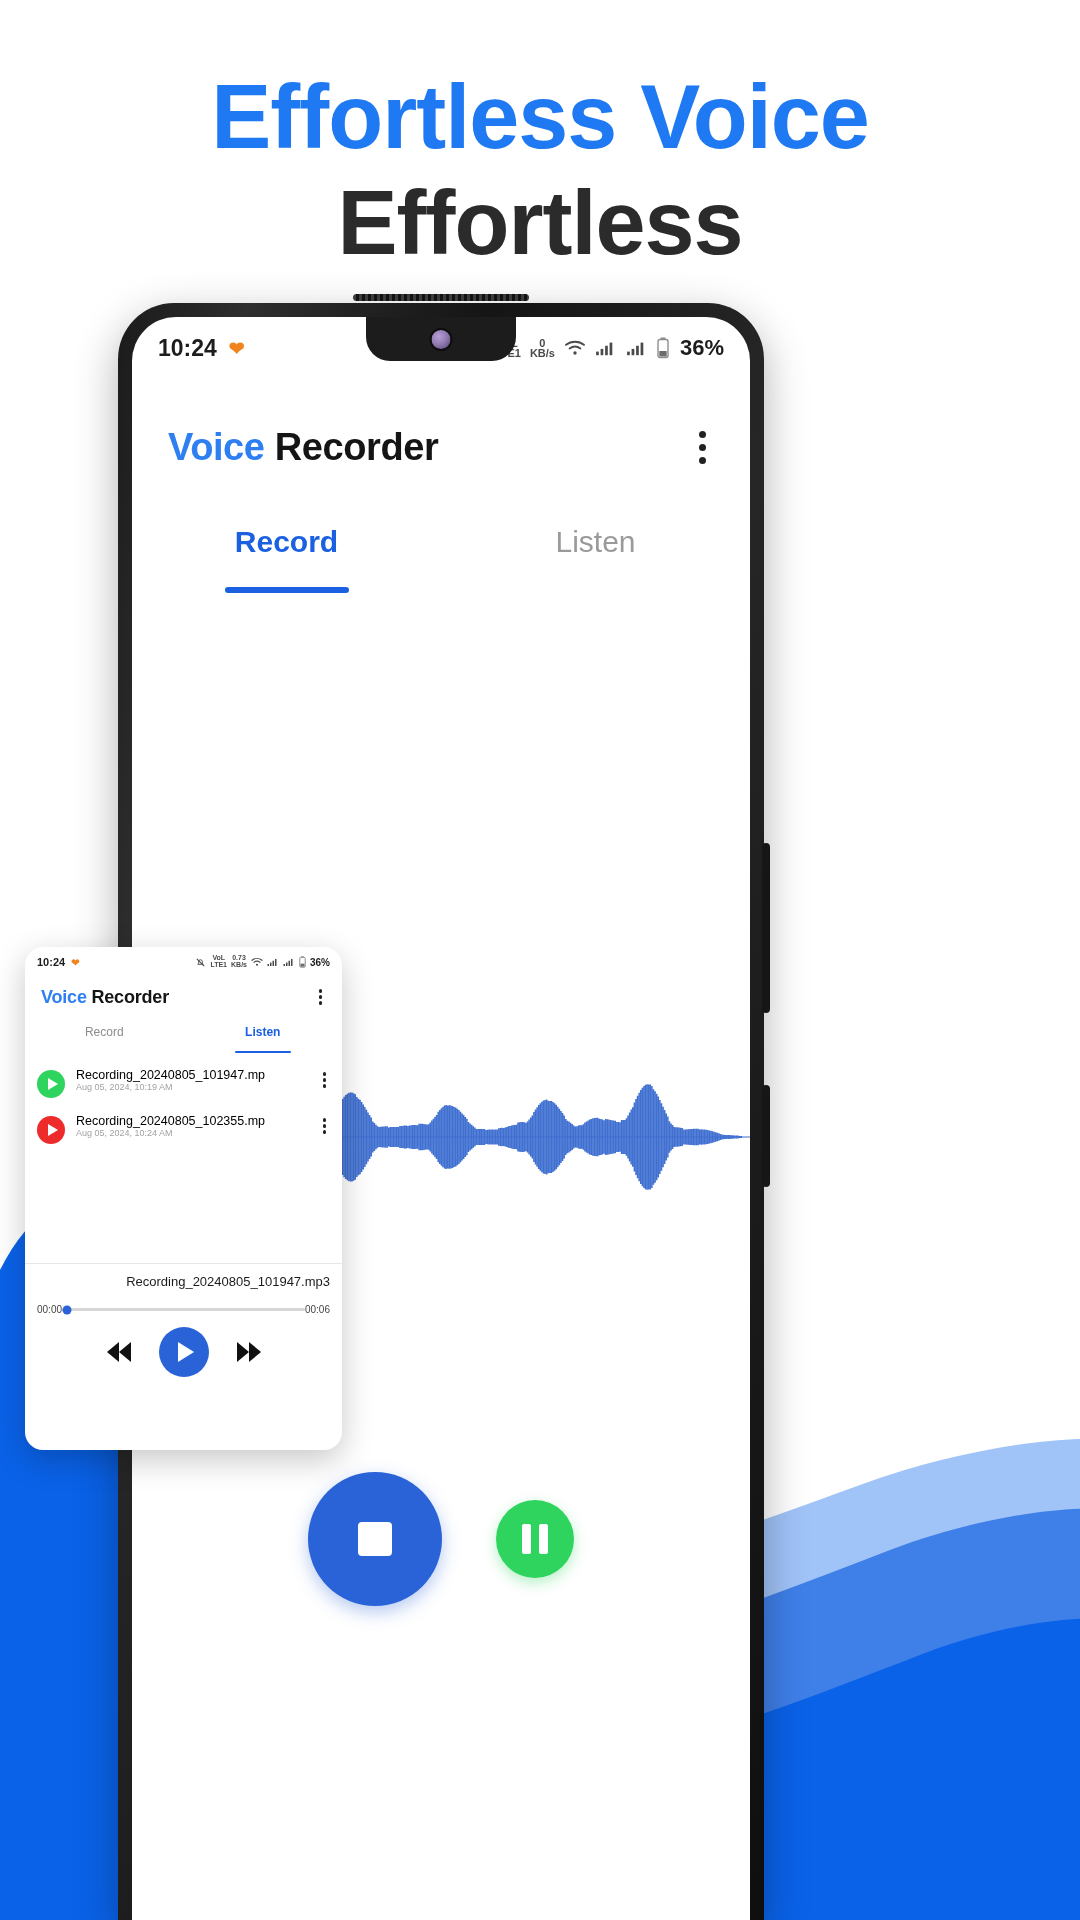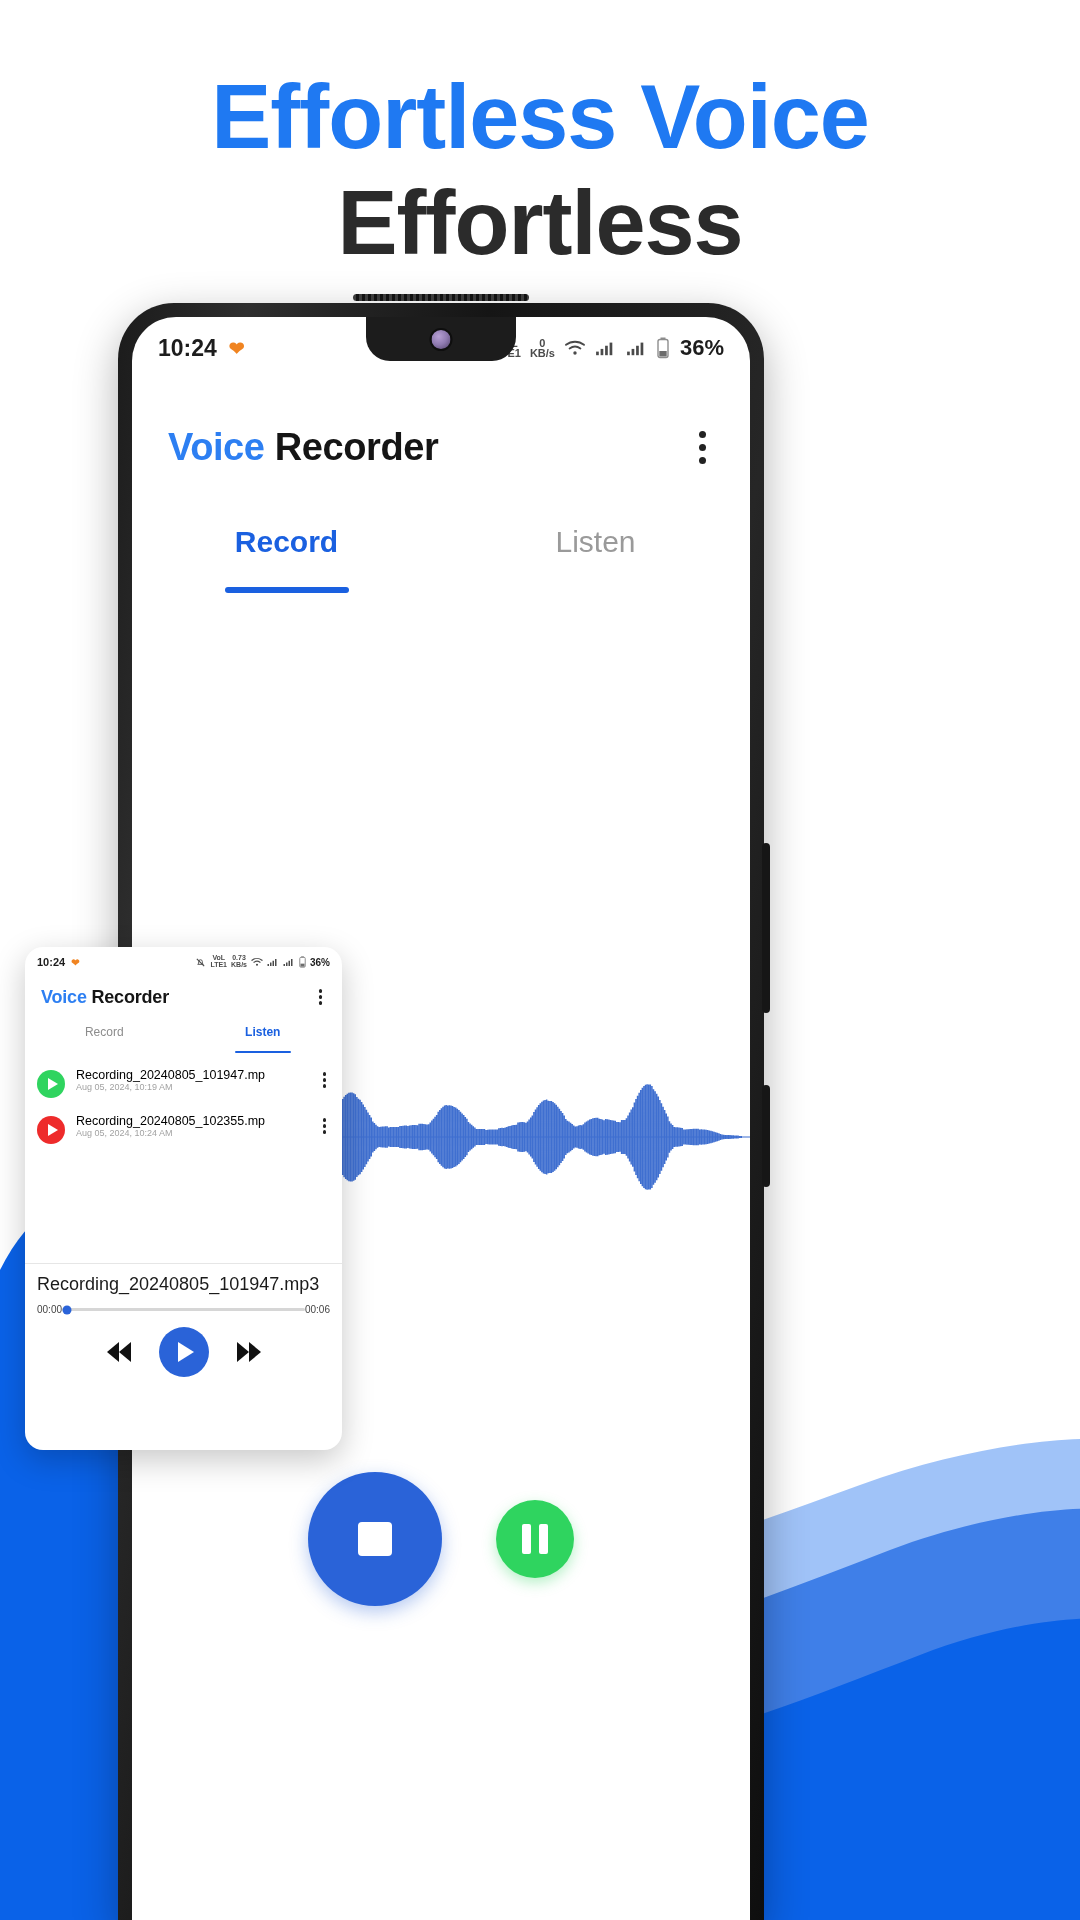--- a/index.html
+++ b/index.html
@@ -202,22 +202,22 @@
     width:0;height:0;border-left:10px solid #fff;border-top:6px solid transparent;border-bottom:6px solid transparent;
     margin-left:3px;
   }
   .ov-item-texts { flex:1; min-width:0; }
   .ov-fname { font-size:12.5px; color:#000000; white-space:nowrap; overflow:hidden; }
   .ov-fdate { font-size:9px; color:#a2a2a2; margin-top:0; }
 
   .ov-divider { height:1px; background:#e6e6e6; margin-top:112px; }
 
   .ov-player { padding:10px 12px 12px 12px; }
-  .ov-pname { text-align:left; font-size:18px; color:#1b1b1b; }
-  .ov-seekrow { display:flex; align-items:center; margin-top:9px;text-align:center; }
+  .ov-pname { text-align:right; font-size:13px; color:#1b1b1b; }
+  .ov-seekrow { display:flex; align-items:center; margin-top:15px;text-align:center; }
   .ov-time { font-size:10px; color:#444; }
   .ov-track { flex:1; height:3px; background:#d6d6d6; border-radius:2px; position:relative; }
   .ov-knob {
     position:absolute; left:2%; top:50%; transform:translate(-50%,-50%);
     width:9px; height:9px; border-radius:50%; background:#2a63d8;
   }
   .ov-pcontrols { display:flex; align-items:center; justify-content:center; gap:28px; margin-top:12px;}
   .ov-big {
     width:50px; height:50px; border-radius:50%; background:#2a63d8;
     display:flex; align-items:center; justify-content:center;

